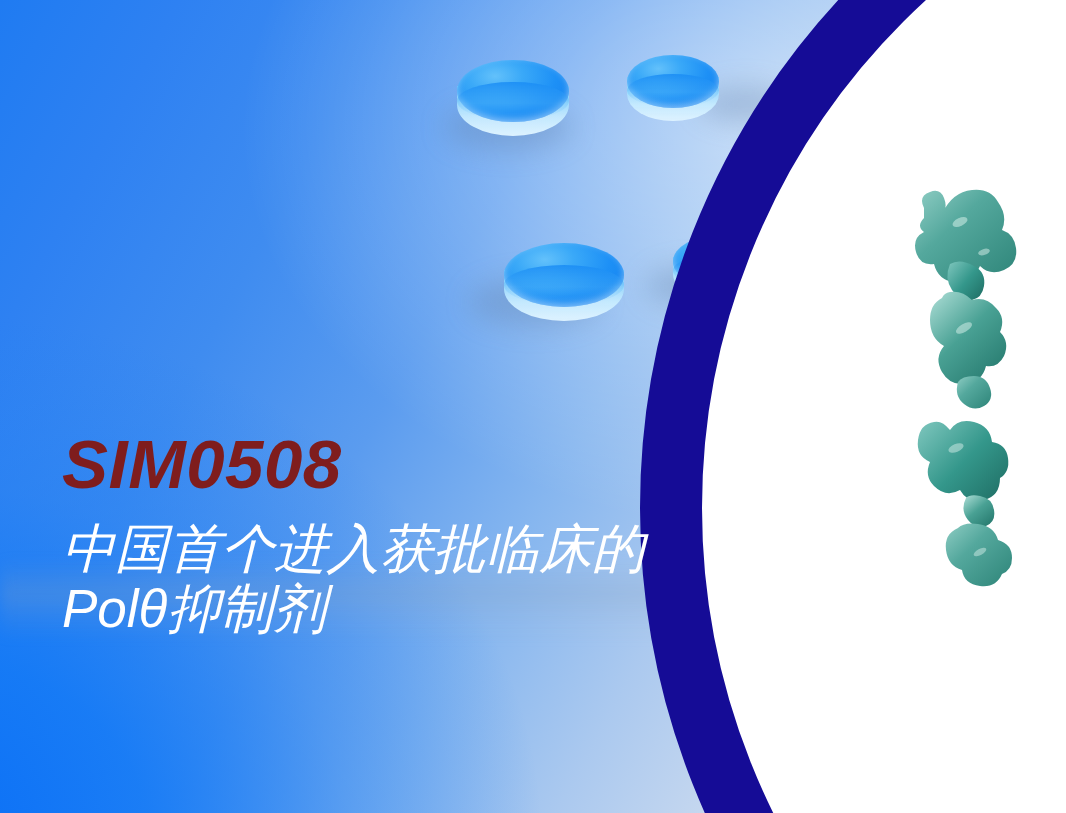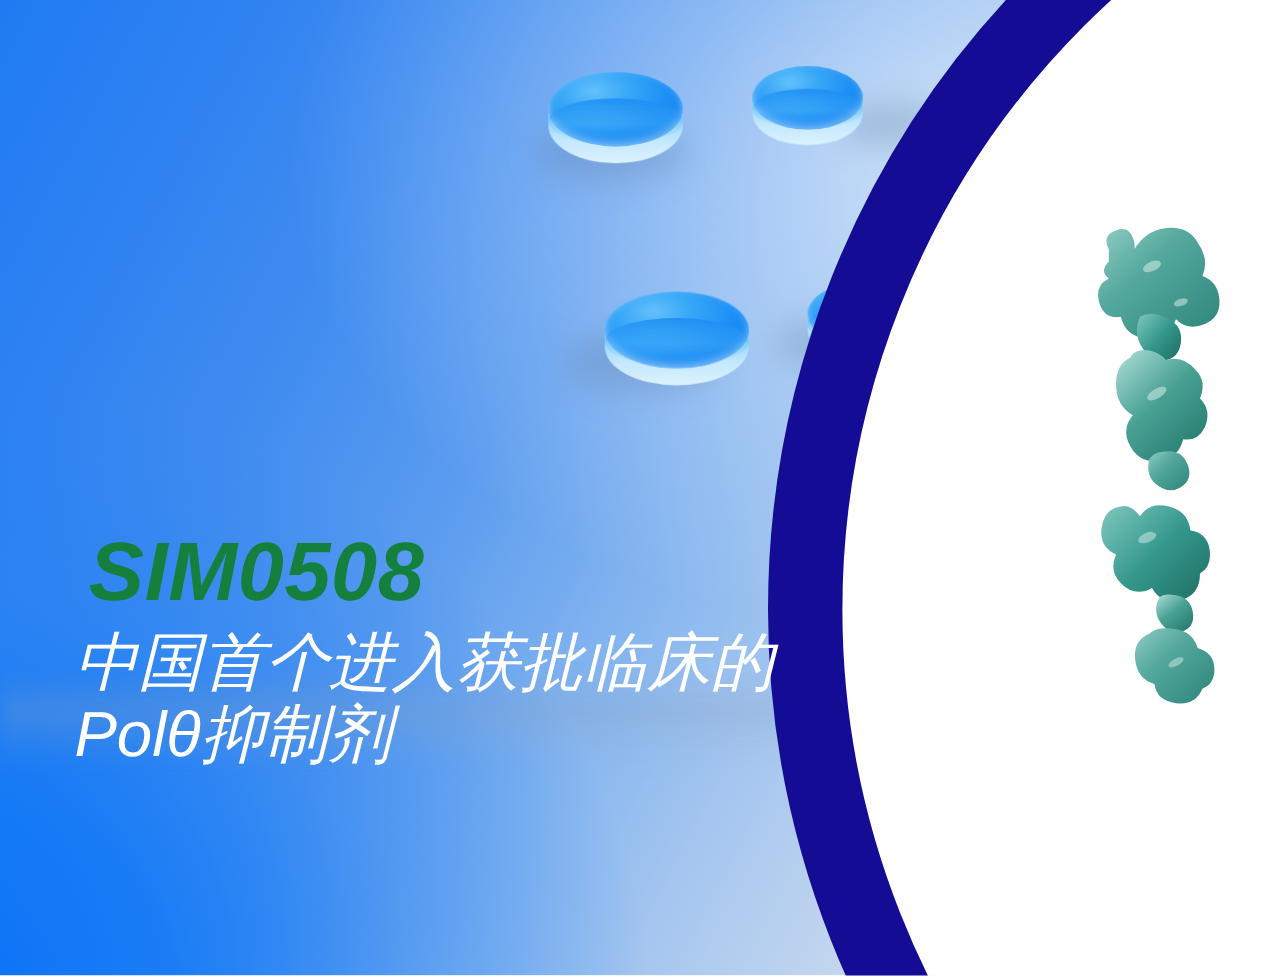--- a/index.html
+++ b/index.html
@@ -173,31 +173,31 @@
   }
 
   
   .text-block {
     position: absolute;
     left: 62px;
     top: 430px;
     width: 820px;
   }
   .headline {
-    margin: 12px;
+    margin: 0;
     font-size: 69px;
     line-height: 1.0;
     font-weight: 700;
     font-style: italic;
     letter-spacing: 0.5px;
-    color: #15803d;
+    color: #7f1d1d;
     font-family: "Liberation Sans", "DejaVu Sans", sans-serif;
   }
   .subline {
-    margin: 10px 0 0 0;
+    margin: 20px 0 0 0;
     font-size: 53px;
     line-height: 1.14;
     font-weight: 500;
     font-style: italic;
     color: #ffffff;
     font-family: "Liberation Sans", "DejaVu Sans", sans-serif;
     white-space: pre-line;
   }
 </style>
 </head>

